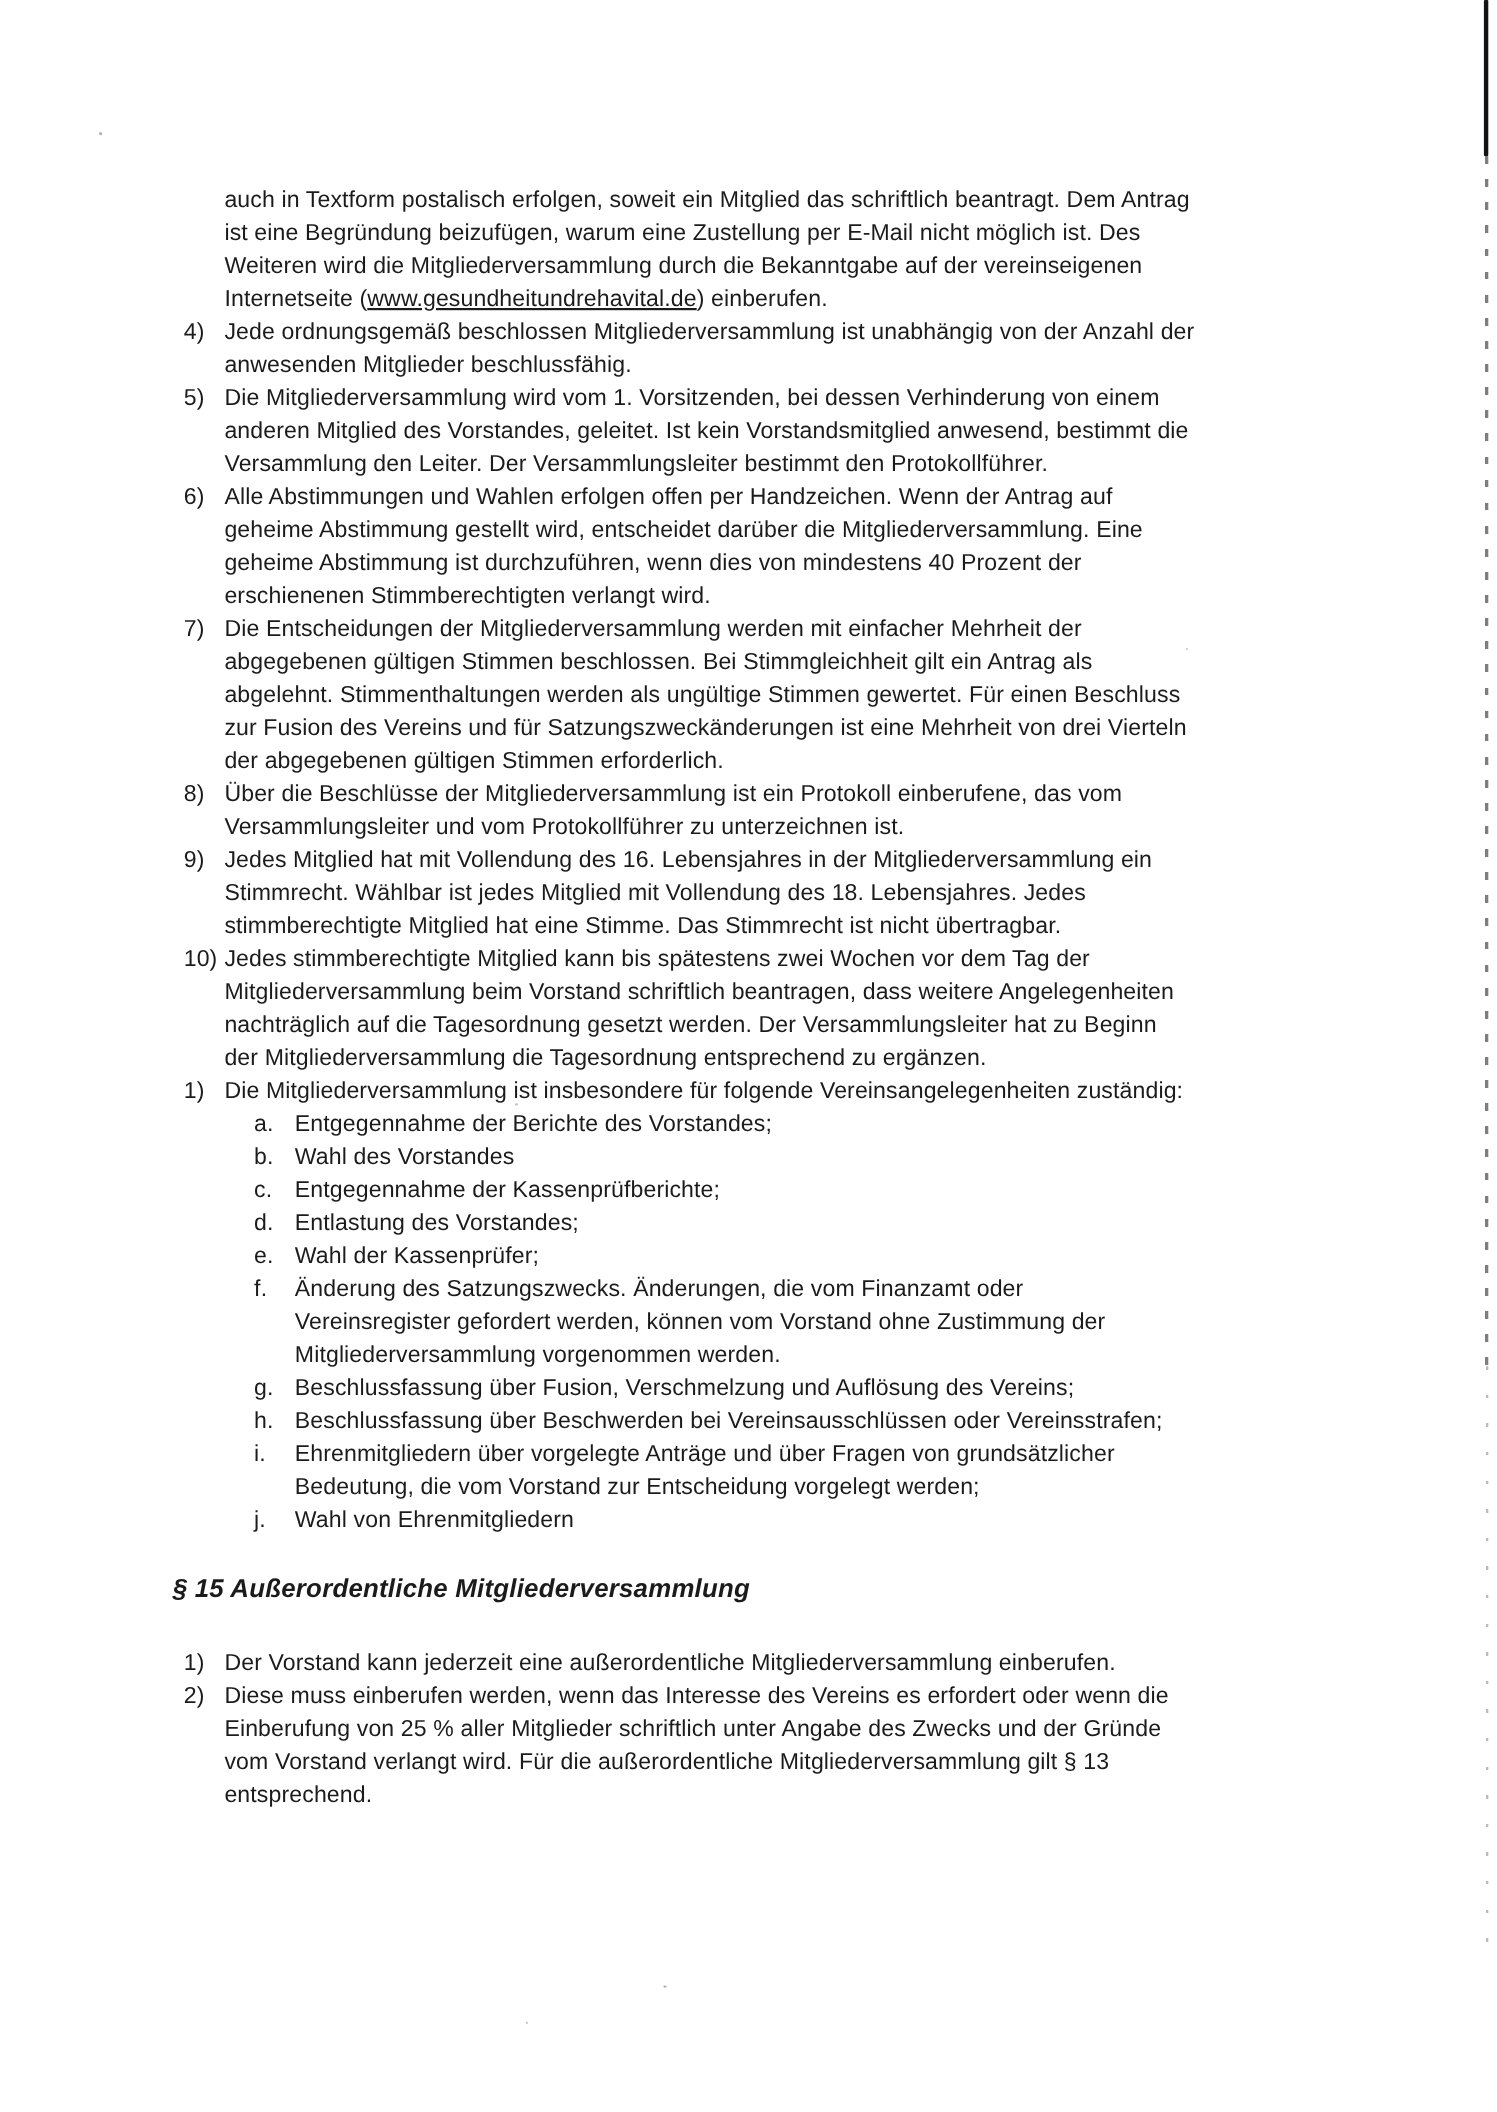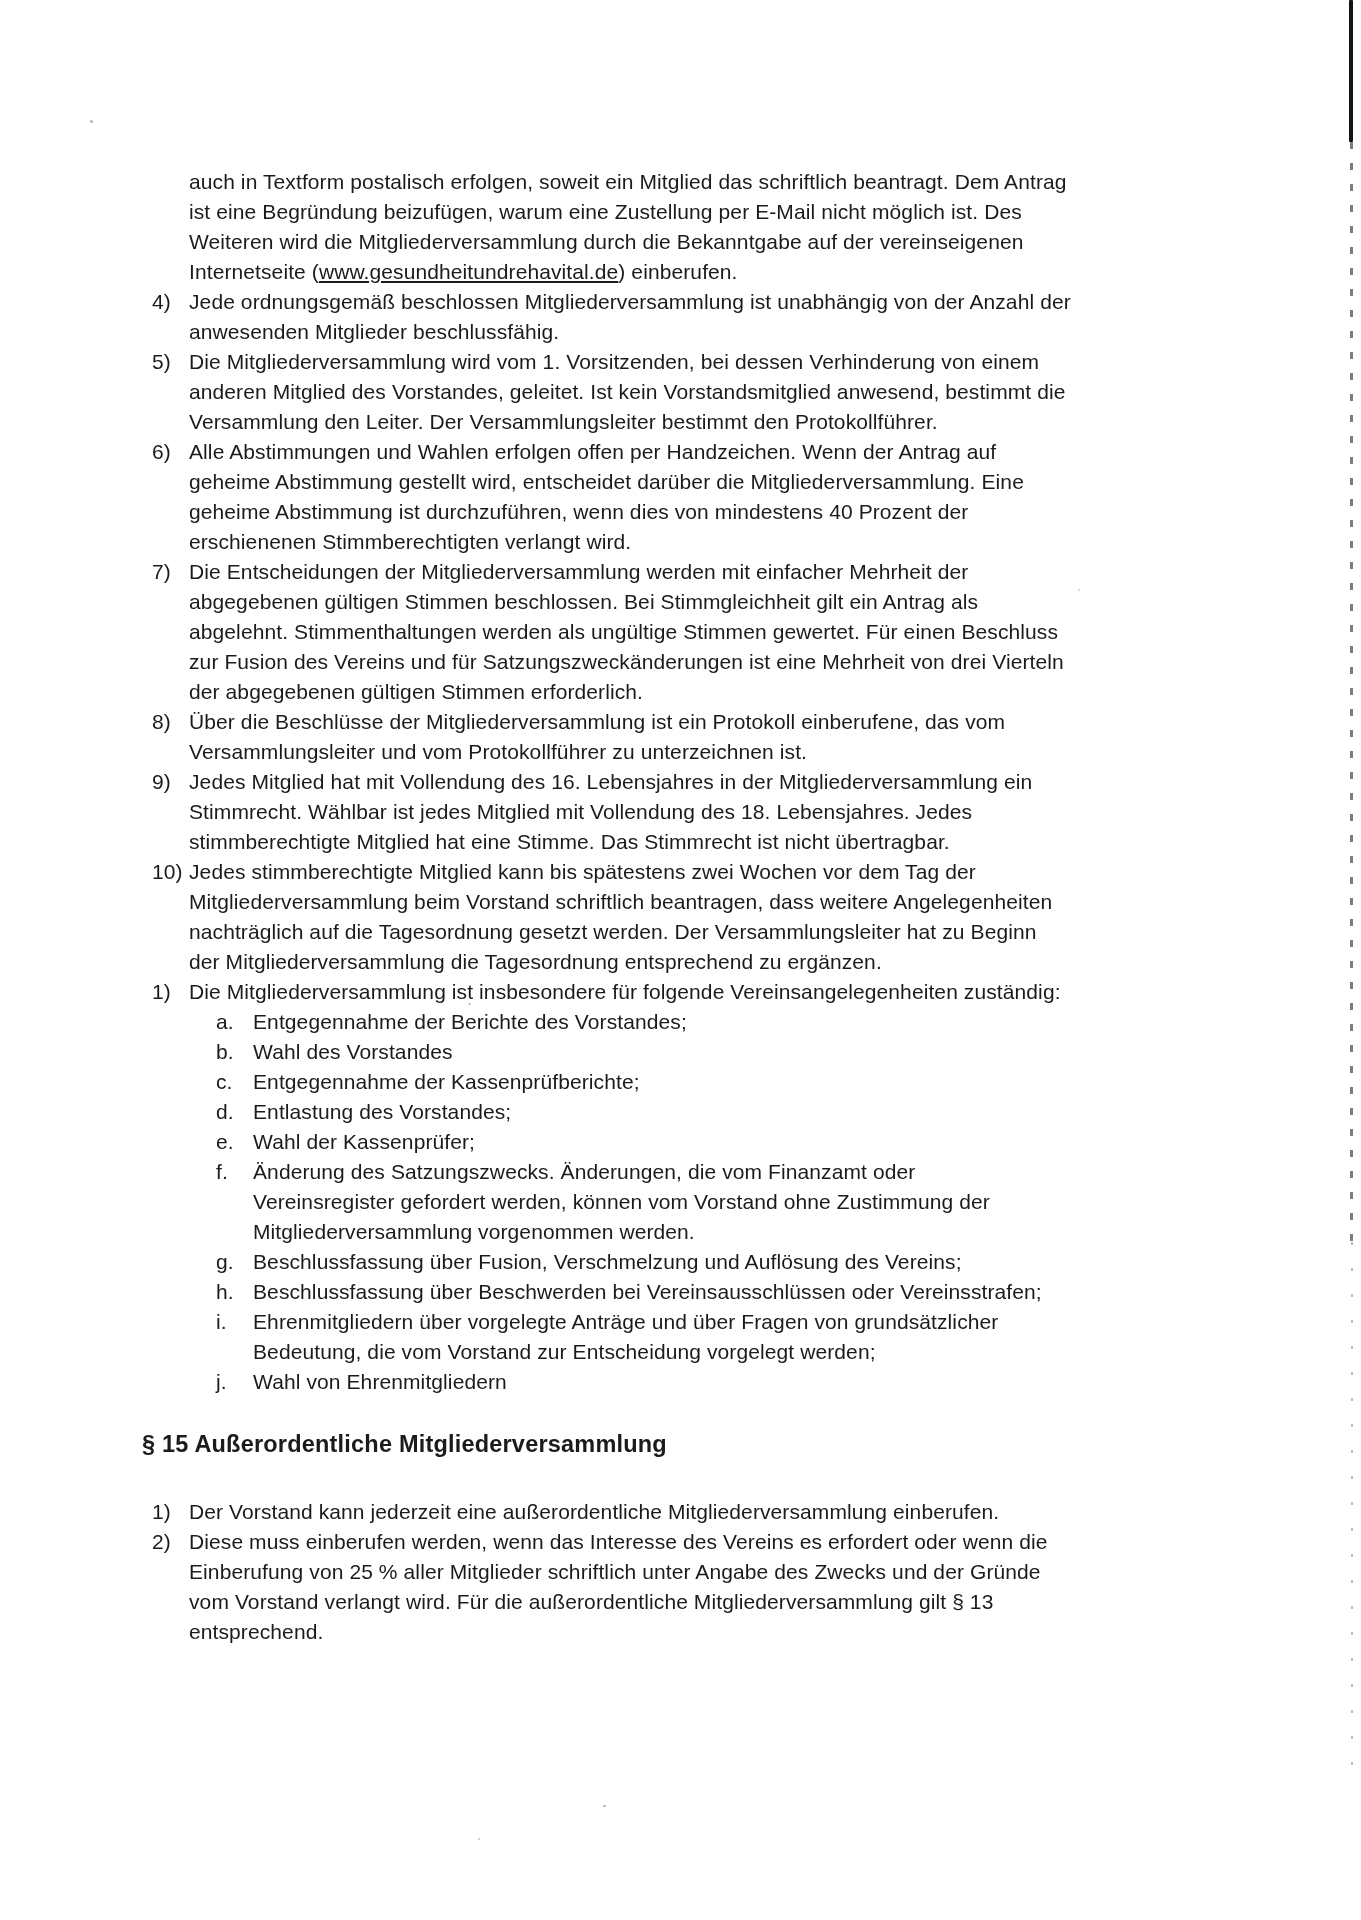--- a/index.html
+++ b/index.html
@@ -6,40 +6,40 @@
   body{
     width:1361px;height:1920px;position:relative;
     background:#ffffff;
     font-family:"Liberation Sans", sans-serif;
     color:#1b1b1b;
     overflow:hidden;
   }
   .page{position:absolute;inset:0;}
   
   .content{
-    position:absolute;left:152px;top:167px;width:1060px;
+    position:absolute;left:167px;top:167px;width:1060px;
     font-size:21px;line-height:30px;
     letter-spacing:0.1px;
   }
   .hang-para{
     margin:0 0 0 37px;width:1010px;
     white-space:pre-line;
   }
   .url{ text-decoration:underline; }
   .li{display:flex;align-items:flex-start;}
   .li .marker{flex:0 0 37px;}
   .li .text{flex:1;white-space:pre-line;}
   .lettered{margin-left:64px;}
   .lettered .li .marker{flex:0 0 37px;}
   .sec-heading{
     font-weight:bold;font-size:23.5px;line-height:34px;
     margin:22px 0 40px -10px;
     letter-spacing:0.2px;
   }
-  .sec-heading.h15{margin:30px 0 36px -10px;}
+  .sec-heading.h15{margin:30px 0 36px -10px;font-style:italic;}
   
   .edge-line-solid{
     position:absolute;left:1349px;top:0;width:4px;height:142px;
     background:#141414;border-radius:1px;
   }
   .edge-line-dashed{
     position:absolute;left:1350px;top:142px;width:3px;height:1100px;
     background:repeating-linear-gradient(180deg,
       rgba(25,25,25,.75) 0px, rgba(25,25,25,.75) 7px,
       rgba(0,0,0,0) 7px, rgba(0,0,0,0) 21px);

